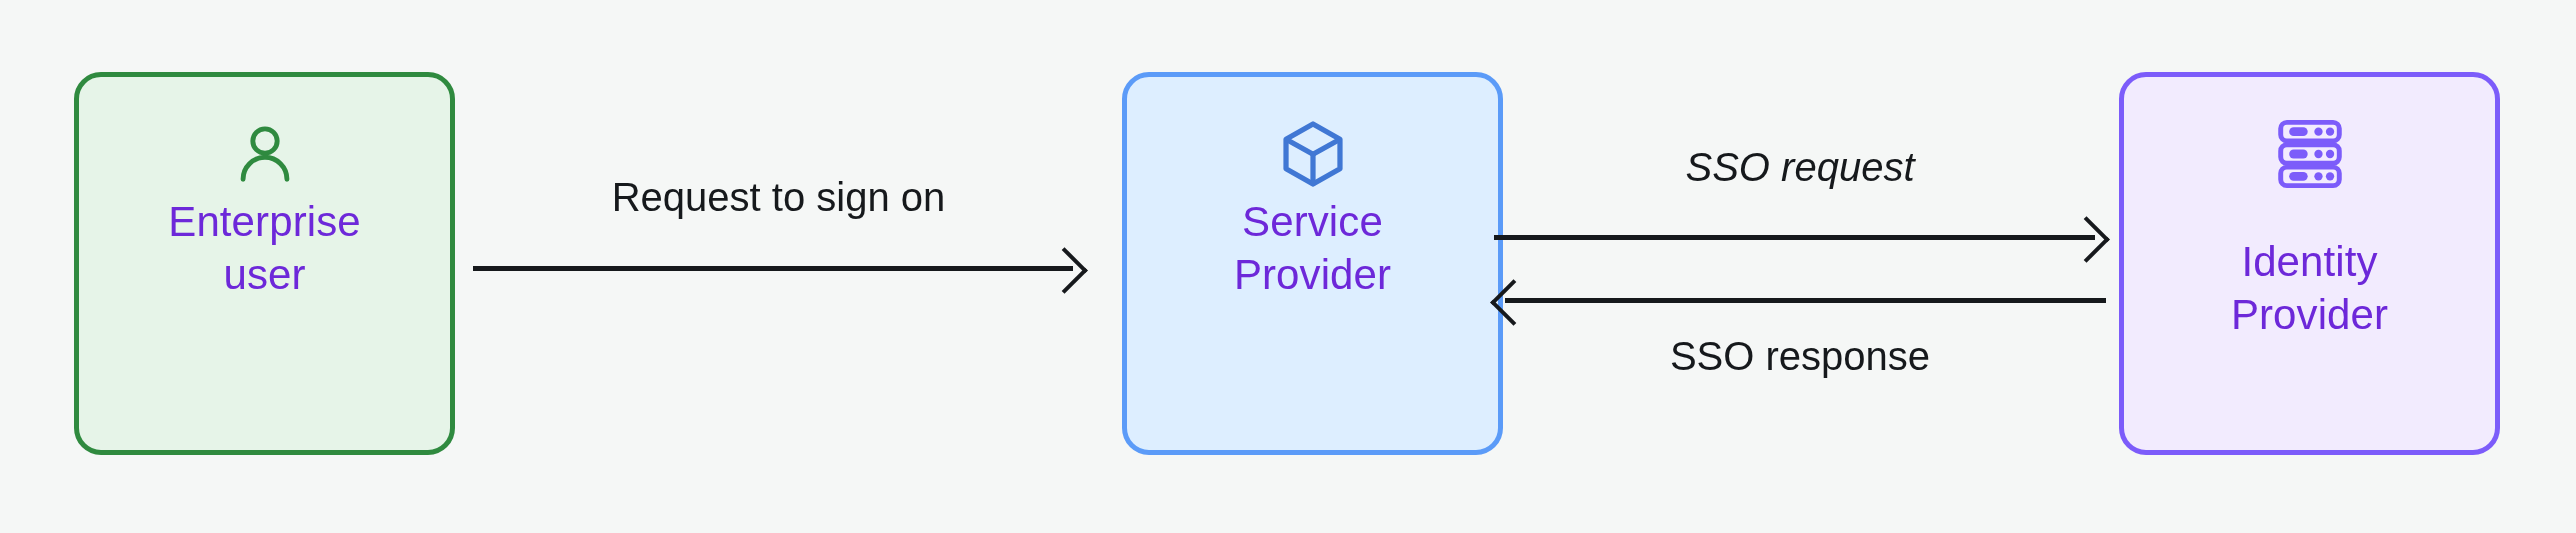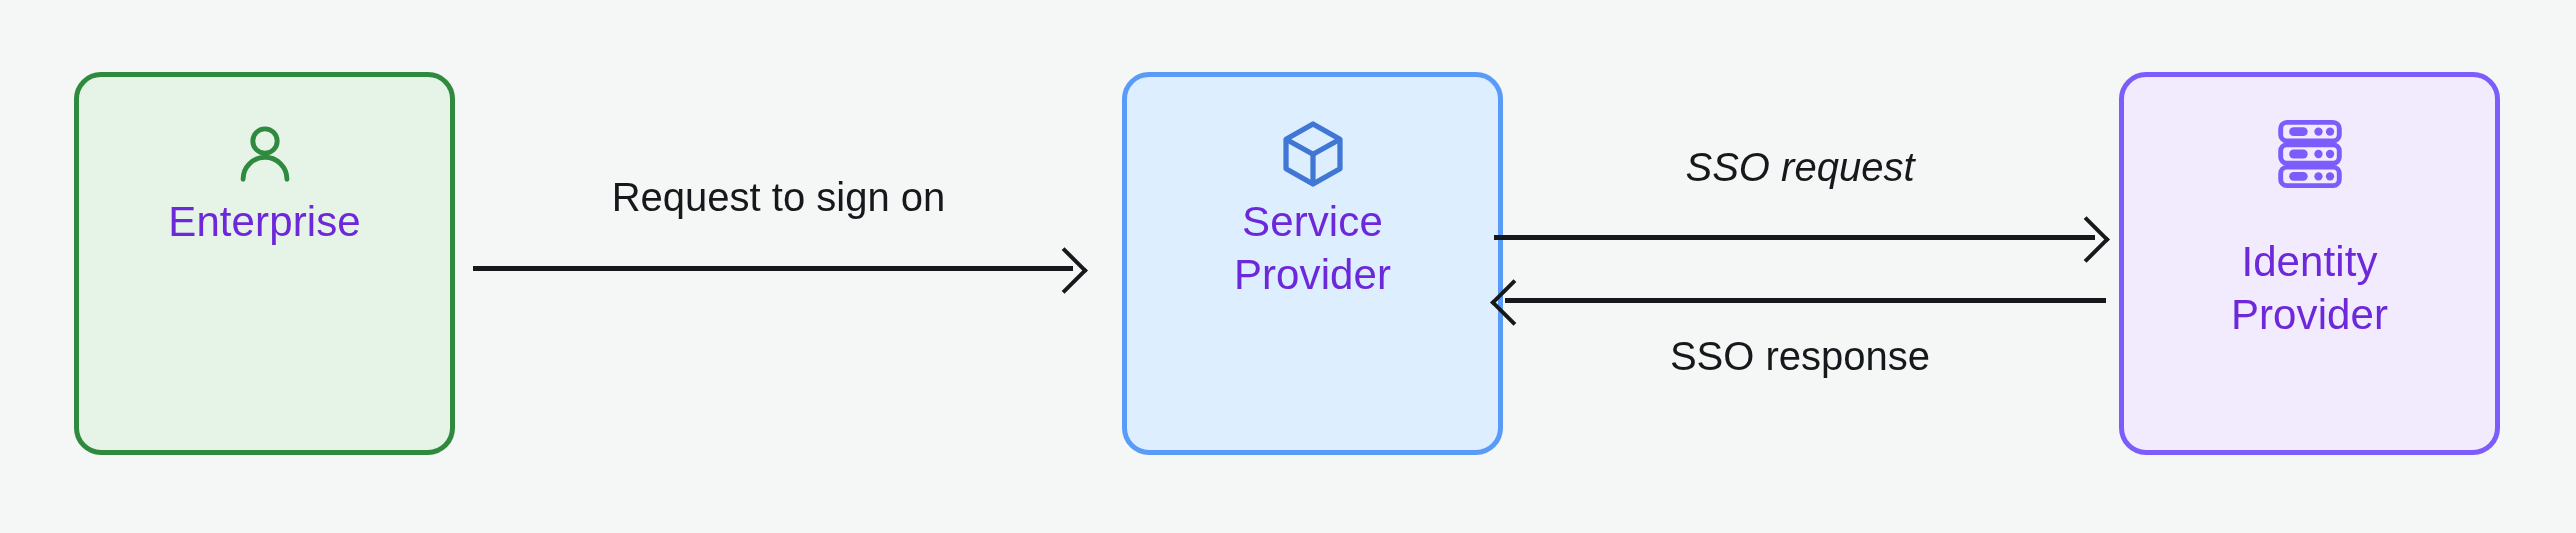--- a/index.html
+++ b/index.html
@@ -114,20 +114,21 @@
 
   <div class="node" id="node-user">
     <div class="node-icon">
       <svg width="78" height="78" viewBox="0 0 48 48" aria-hidden="true">
         <circle cx="24" cy="16" r="7.5" fill="none" stroke="#2f8a3f" stroke-width="3"></circle>
         <path d="M10.5 39.5 a13.5 13.5 0 0 1 27 0" fill="none" stroke="#2f8a3f" stroke-width="3" stroke-linecap="round"></path>
       </svg>
     </div>
     <div class="node-label">
       <div>Enterprise</div>
+      <div>user</div>
     </div>
   </div>
 
   <div class="node" id="node-service">
     <div class="node-icon">
       <svg width="74" height="74" viewBox="0 0 48 48" aria-hidden="true">
         <path d="M24 4.5 L41.5 14.4 L41.5 33.6 L24 43.5 L6.5 33.6 L6.5 14.4 Z" fill="none" stroke="#4077d4" stroke-width="3.4" stroke-linejoin="round"></path>
         <path d="M6.8 14.6 L24 24.2 L41.2 14.6" fill="none" stroke="#4077d4" stroke-width="3.4" stroke-linejoin="round"></path>
         <path d="M24 24.2 L24 43.2" fill="none" stroke="#4077d4" stroke-width="3.4" stroke-linecap="round"></path>
       </svg>

